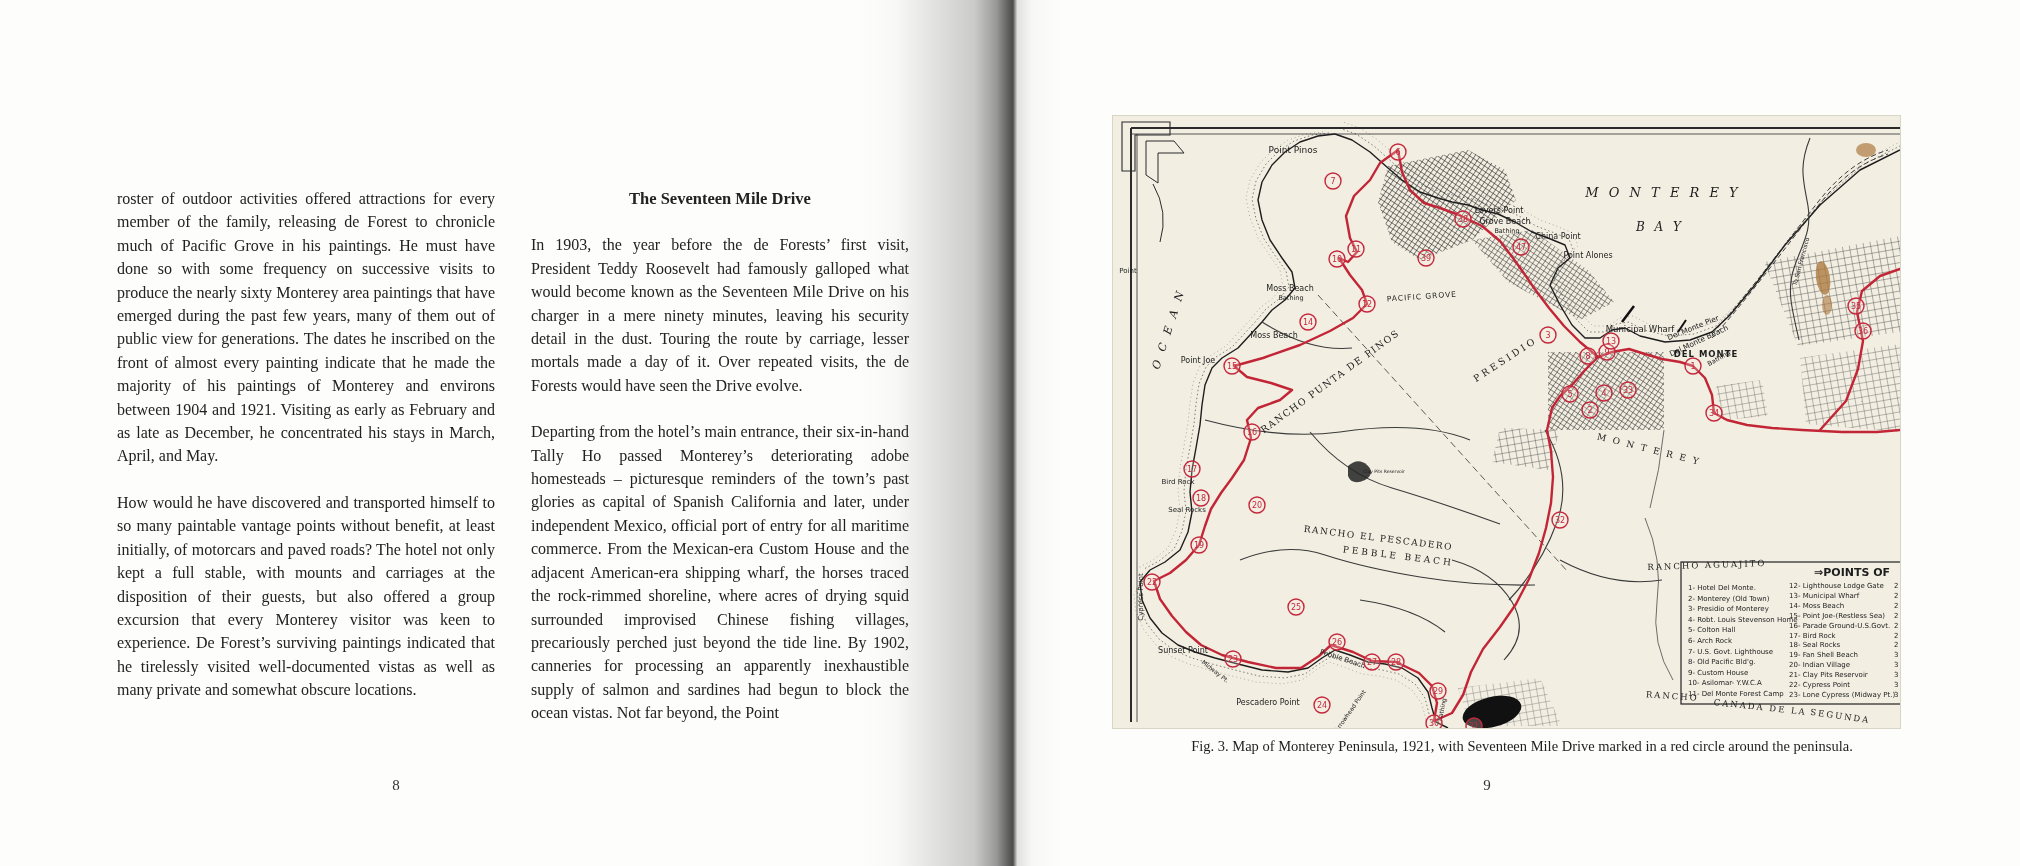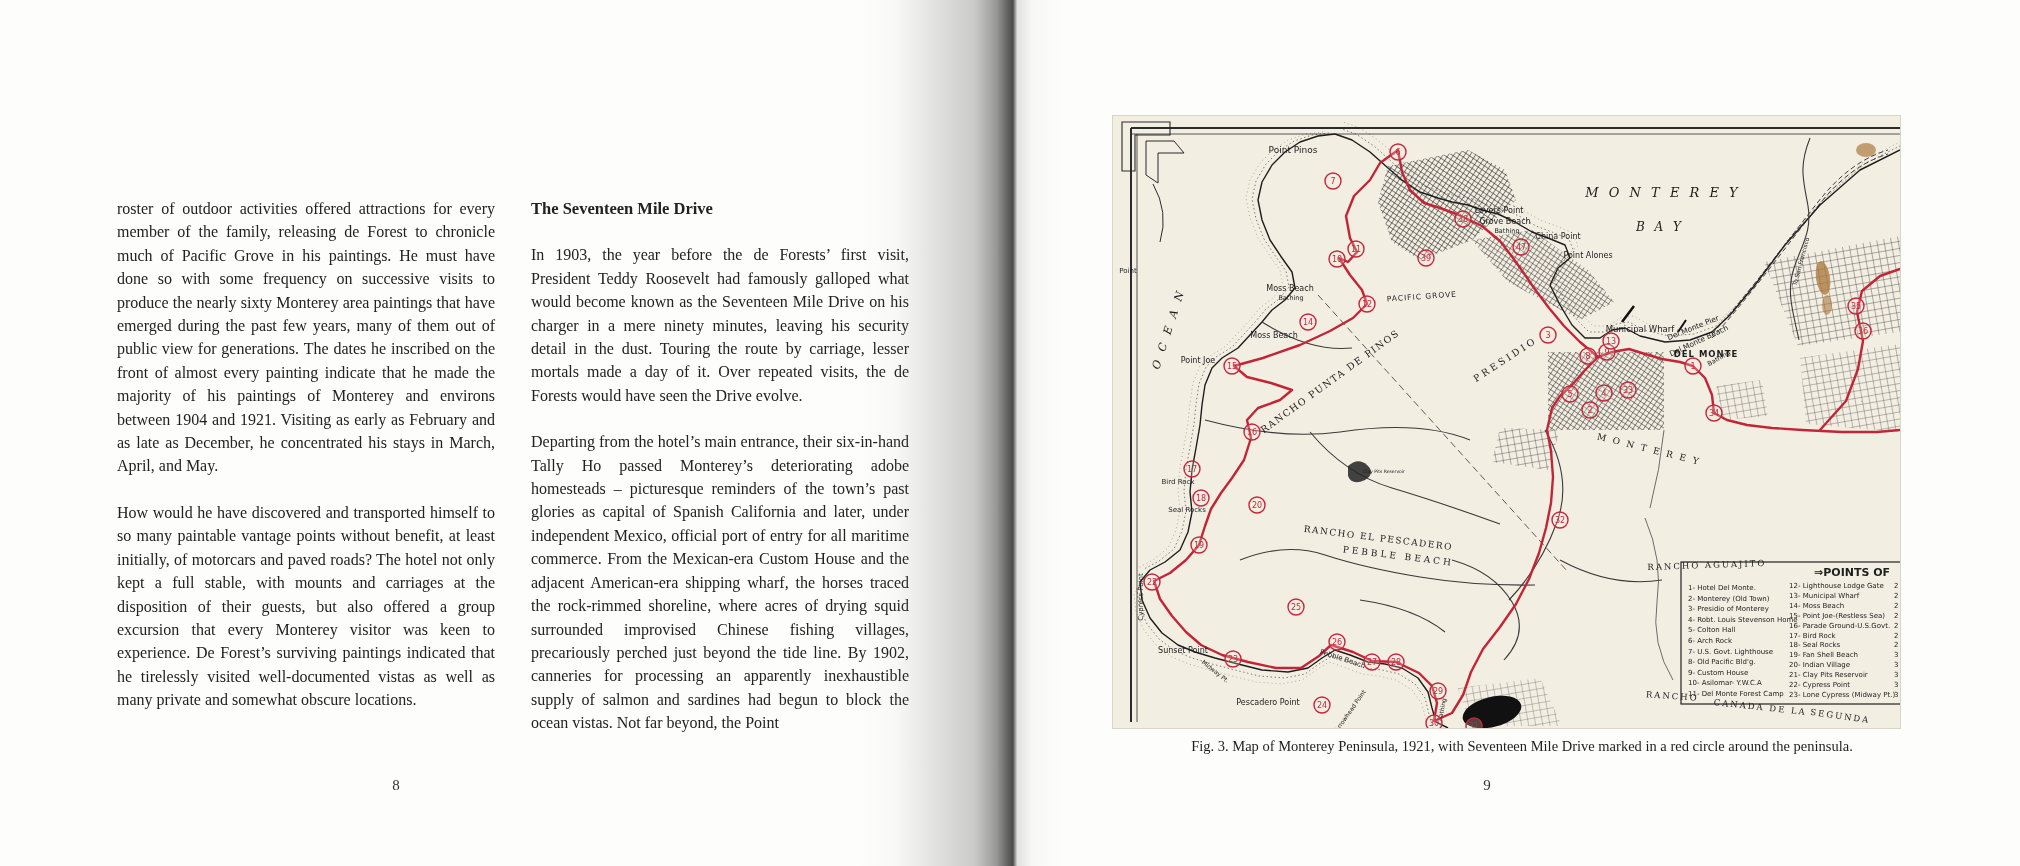--- a/index.html
+++ b/index.html
@@ -27,26 +27,26 @@
       rgba(130,130,130,0) 0%,
       rgba(130,130,130,0.04) 16%,
       rgba(105,105,105,0.34) 52%,
       rgba(70,70,70,0.55) 62%,
       rgba(45,45,45,0.74) 67%,
       rgba(35,35,35,0.82) 69.5%,
       rgba(150,150,150,0.28) 71.5%,
       rgba(205,205,205,0.12) 78%,
       rgba(255,255,255,0) 92%);
   }
-  .col{position:absolute;top:197px;width:378px;text-align:justify;}
+  .col{position:absolute;top:187px;width:378px;text-align:justify;}
   .col p{margin:0 0 23px 0;font-size:16px;line-height:23.4px;}
   .col1{left:117px;}
   .col2{left:531px;}
   .col2 h2{
-    font-size:16.5px;line-height:23.4px;margin:0 0 23px 0;font-weight:bold;text-align:left;
+    font-size:16.5px;line-height:23.4px;margin:0 0 23px 0;font-weight:bold;text-align:center;
   }
   .folio{position:absolute;top:777px;width:30px;text-align:center;font-size:15px;color:#333;}
   .folio-left{left:381px;}
   .folio-right{left:462px;}
   .map-wrap{
     position:absolute;left:103px;top:116px;width:787px;height:612px;
     box-shadow:0 0 0 1px #d8d4c6;
     background:var(--paper);
   }
   svg{display:block;}

